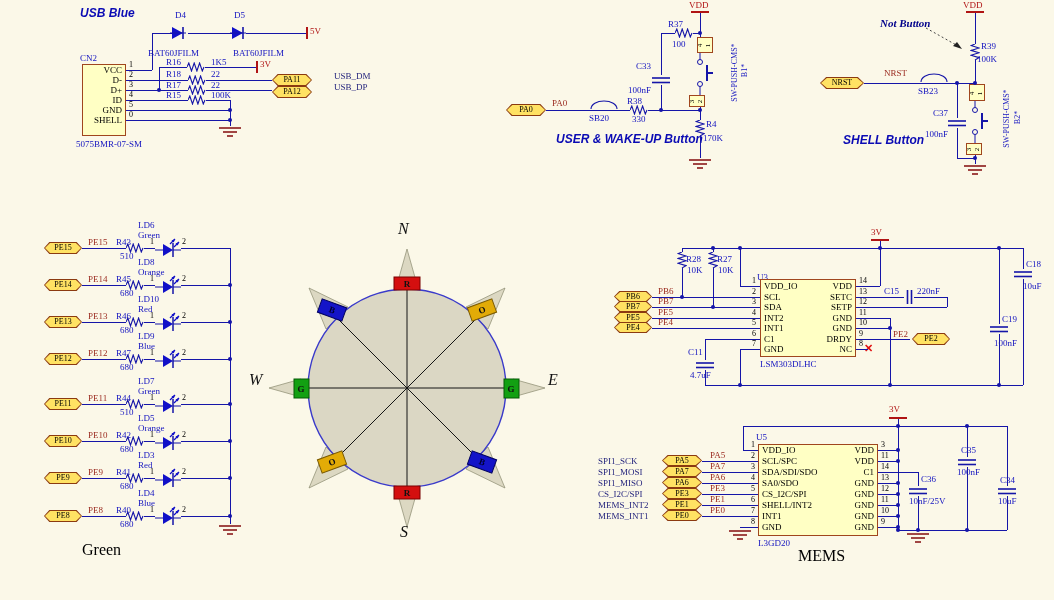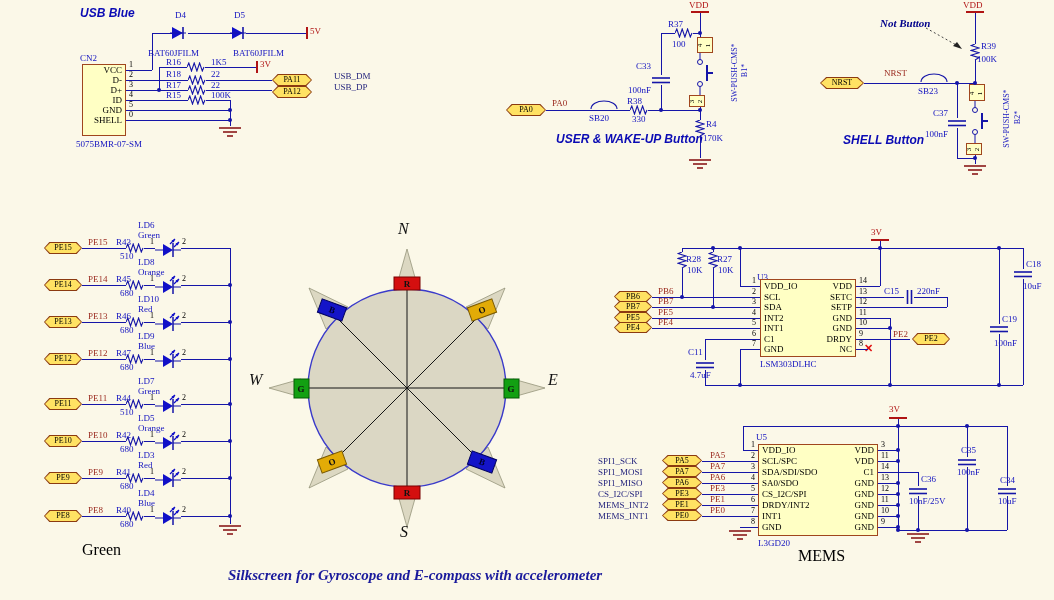--- a/index.html
+++ b/index.html
@@ -399,21 +399,21 @@
       <div class="pin" style="left:762px;top:445px">VDD_IO</div>
         <div class="num r" style="left:733px;top:440px;width:22px">1</div>
       <div class="pin" style="left:762px;top:456px">SCL/SPC</div>
         <div class="num r" style="left:733px;top:451px;width:22px">2</div>
       <div class="pin" style="left:762px;top:467px">SDA/SDI/SDO</div>
         <div class="num r" style="left:733px;top:462px;width:22px">3</div>
       <div class="pin" style="left:762px;top:478px">SA0/SDO</div>
         <div class="num r" style="left:733px;top:473px;width:22px">4</div>
       <div class="pin" style="left:762px;top:489px">CS_I2C/SPI</div>
         <div class="num r" style="left:733px;top:484px;width:22px">5</div>
-      <div class="pin" style="left:762px;top:500px">DRDY/INT2</div>
+      <div class="pin" style="left:762px;top:500px">SHELL/INT2</div>
         <div class="num r" style="left:733px;top:495px;width:22px">6</div>
       <div class="pin" style="left:762px;top:511px">INT1</div>
         <div class="num r" style="left:733px;top:506px;width:22px">7</div>
       <div class="pin" style="left:762px;top:522px">GND</div>
         <div class="num r" style="left:733px;top:517px;width:22px">8</div>
       <div class="pin r" style="left:794px;top:445px;width:80px">VDD</div>
         <div class="num" style="left:881px;top:440px">3</div>
       <div class="pin r" style="left:794px;top:456px;width:80px">VDD</div>
         <div class="num" style="left:881px;top:451px">11</div>
       <div class="pin r" style="left:794px;top:467px;width:80px">C1</div>
@@ -423,21 +423,20 @@
       <div class="pin r" style="left:794px;top:489px;width:80px">GND</div>
         <div class="num" style="left:881px;top:484px">12</div>
       <div class="pin r" style="left:794px;top:500px;width:80px">GND</div>
         <div class="num" style="left:881px;top:495px">11</div>
       <div class="pin r" style="left:794px;top:511px;width:80px">GND</div>
         <div class="num" style="left:881px;top:506px">10</div>
       <div class="pin r" style="left:794px;top:522px;width:80px">GND</div>
         <div class="num" style="left:881px;top:517px">9</div>
     </div>
 
-  <div class="t footer" style="left:228px;top:570px">Silkscreen for Gyroscope and E-compass with accelerometer</div>
 
 <div class="wh" style="left: 126px; top: 70px; width: 26px;"></div>
     <div class="wh" style="left: 152px; top: 33px; width: 20px;"></div>
     <div class="wh" style="left: 188px; top: 33px; width: 44px;"></div>
     <div class="wh" style="left: 246px; top: 33px; width: 60px;"></div>
     <div class="wh" style="left: 159px; top: 67px; width: 28px;"></div>
     <div class="wh" style="left: 205px; top: 67px; width: 51px;"></div>
     <div class="wh" style="left: 126px; top: 80px; width: 62px;"></div>
     <div class="wh" style="left: 206px; top: 80px; width: 66px;"></div>
     <div class="wh" style="left: 126px; top: 90px; width: 62px;"></div>

